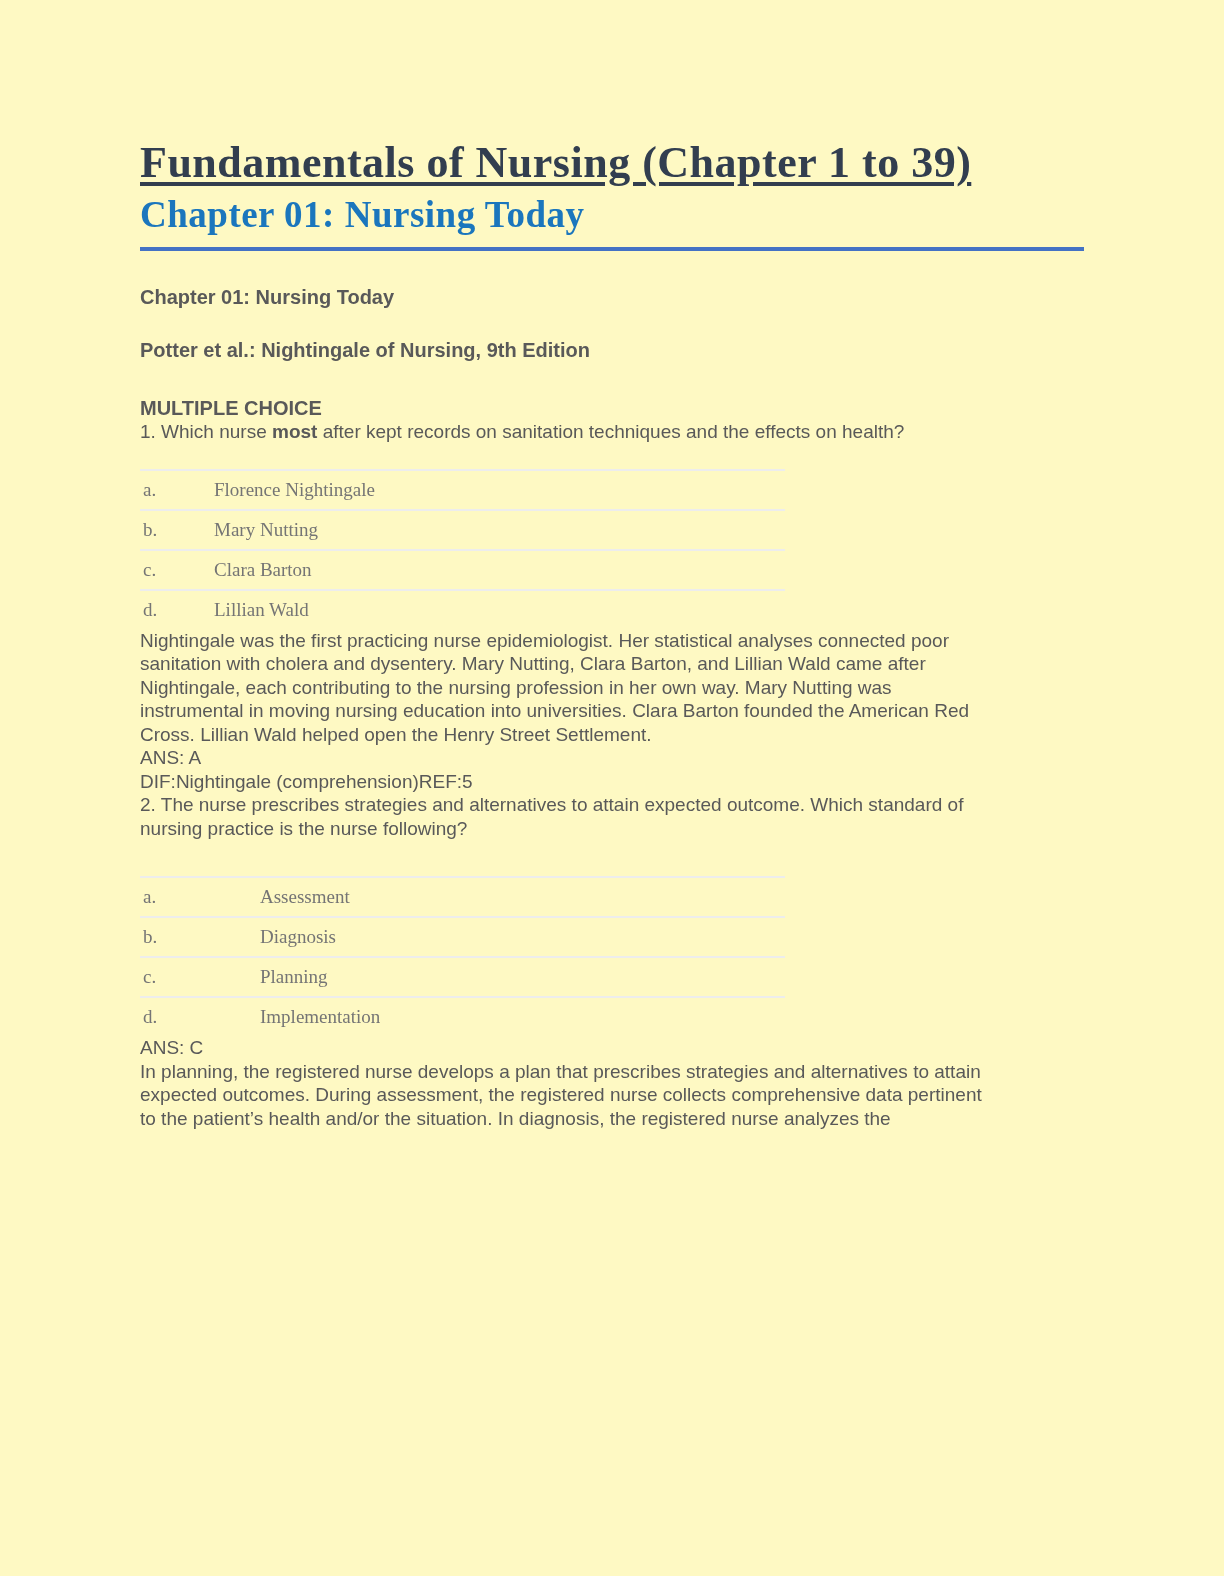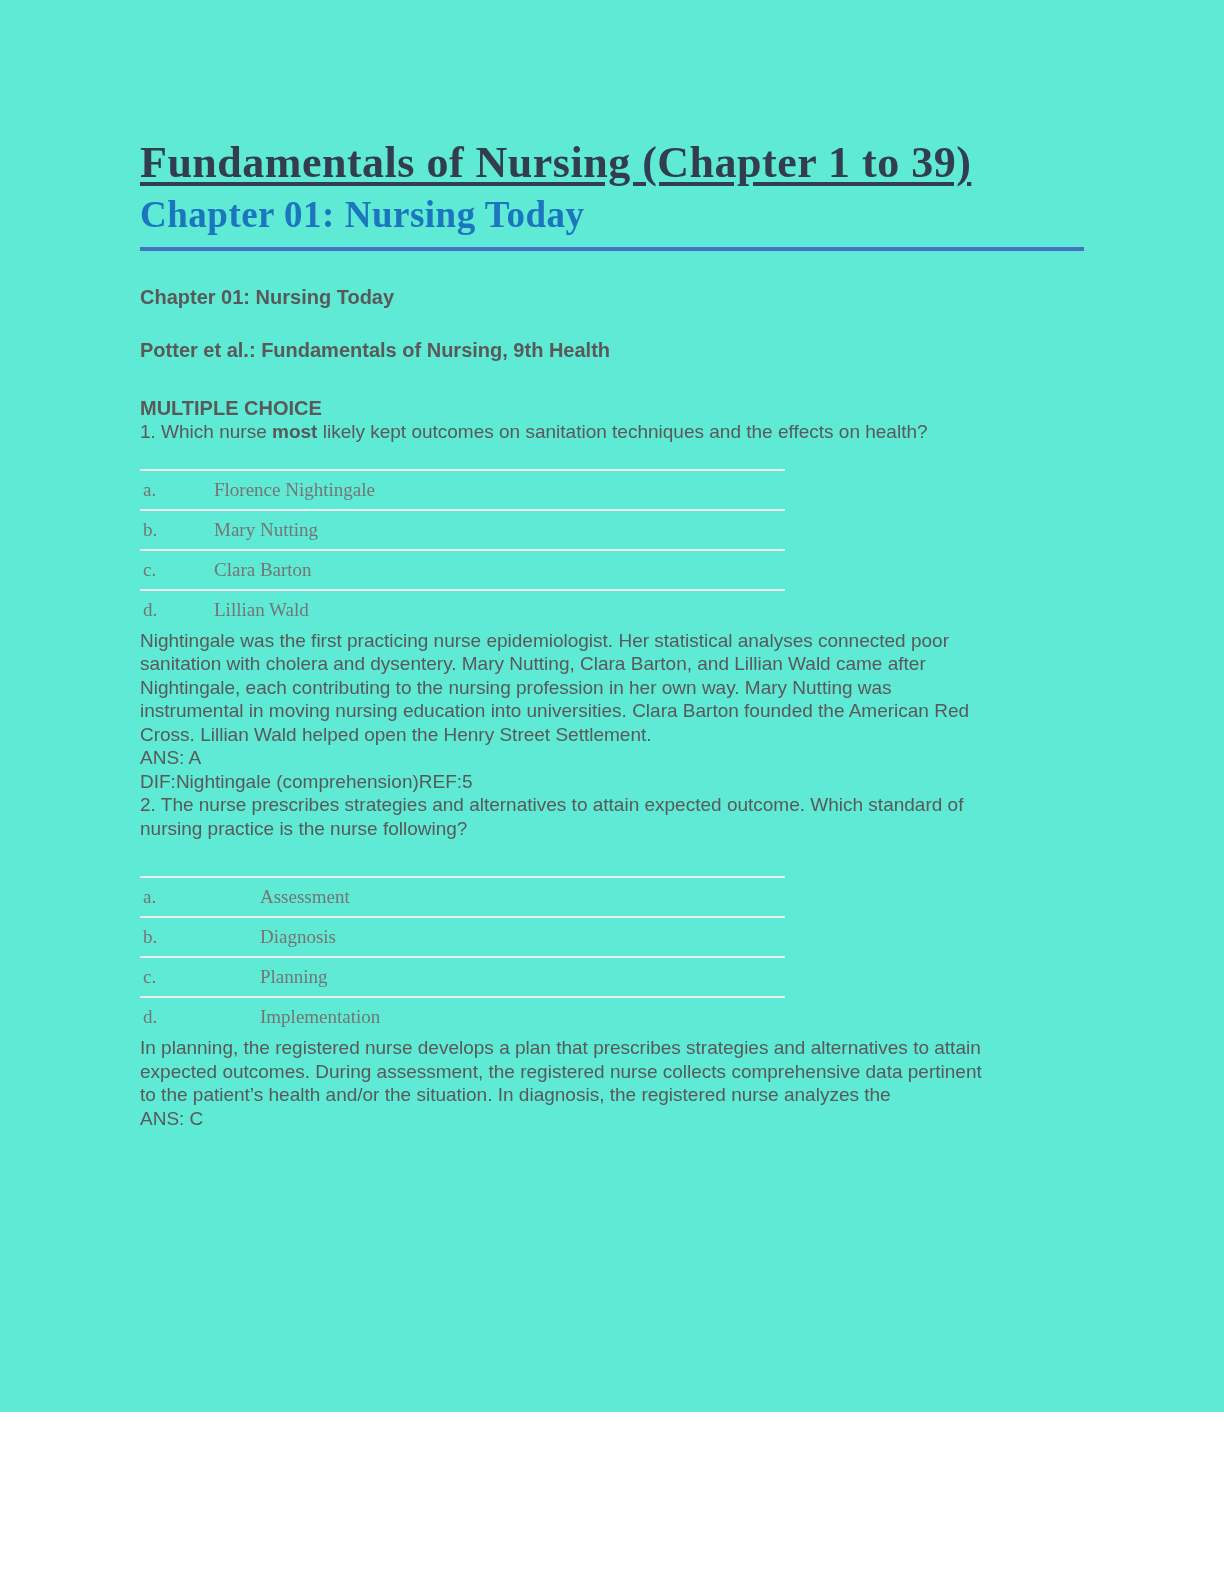--- a/index.html
+++ b/index.html
@@ -1,21 +1,21 @@
 <!DOCTYPE html>
 <html><head>
 <meta charset="utf-8">
 <style>
   html, body { margin:0; padding:0; background:#ffffff; }
   .page {
     position:relative;
-    width:1224px; height:1412px;
+    width:1224px; height:1576px;
     box-sizing:border-box;
     padding:139px 140px 0 140px;
-    background:#5eead4;
+    background:#fef9c3;
     font-family:"Liberation Sans", sans-serif;
     color:#595959;
     overflow:hidden;
   }
   .doc-title {
     margin:0;
     font-family:"Liberation Serif", serif;
     font-weight:700;
     font-size:44px;
     line-height:1.08;
@@ -85,24 +85,24 @@
 </head>
 <body>
 
 <div class="page">
 
   <h1 class="doc-title">Fundamentals of Nursing (Chapter 1 to 39)</h1>
   <h2 class="doc-subtitle">Chapter 01: Nursing Today</h2>
   <div class="blue-rule"></div>
 
   <p class="h-bold chapter-heading">Chapter 01: Nursing Today</p>
-  <p class="h-bold source-heading">Potter et al.: Fundamentals of Nursing, 9th Health</p>
+  <p class="h-bold source-heading">Potter et al.: Nightingale of Nursing, 9th Edition</p>
   <p class="h-bold section-heading">MULTIPLE CHOICE</p>
 
-  <p class="body question"><span>1. Which nurse </span><b>most</b><span> likely kept outcomes on sanitation techniques and the effects on health?</span></p>
+  <p class="body question"><span>1. Which nurse </span><b>most</b><span> after kept records on sanitation techniques and the effects on health?</span></p>
 
   <div class="options">
     <div class="opt-row">
       <span class="opt-letter">a.</span>
       <span class="opt-text">Florence Nightingale</span>
     </div>
     <div class="opt-row">
       <span class="opt-letter">b.</span>
       <span class="opt-text">Mary Nutting</span>
     </div>
@@ -139,18 +139,18 @@
     <div class="opt-row">
       <span class="opt-letter">c.</span>
       <span class="opt-text">Planning</span>
     </div>
     <div class="opt-row">
       <span class="opt-letter">d.</span>
       <span class="opt-text">Implementation</span>
     </div>
   </div>
 
+  <p class="body answer answer--q2">ANS: C</p>
   <p class="body rationale">In planning, the registered nurse develops a plan that prescribes strategies and alternatives to attain
 expected outcomes. During assessment, the registered nurse collects comprehensive data pertinent
 to the patient’s health and/or the situation. In diagnosis, the registered nurse analyzes the</p>
-  <p class="body answer answer--q2">ANS: C</p>
 
 </div>
 
 </body></html>

